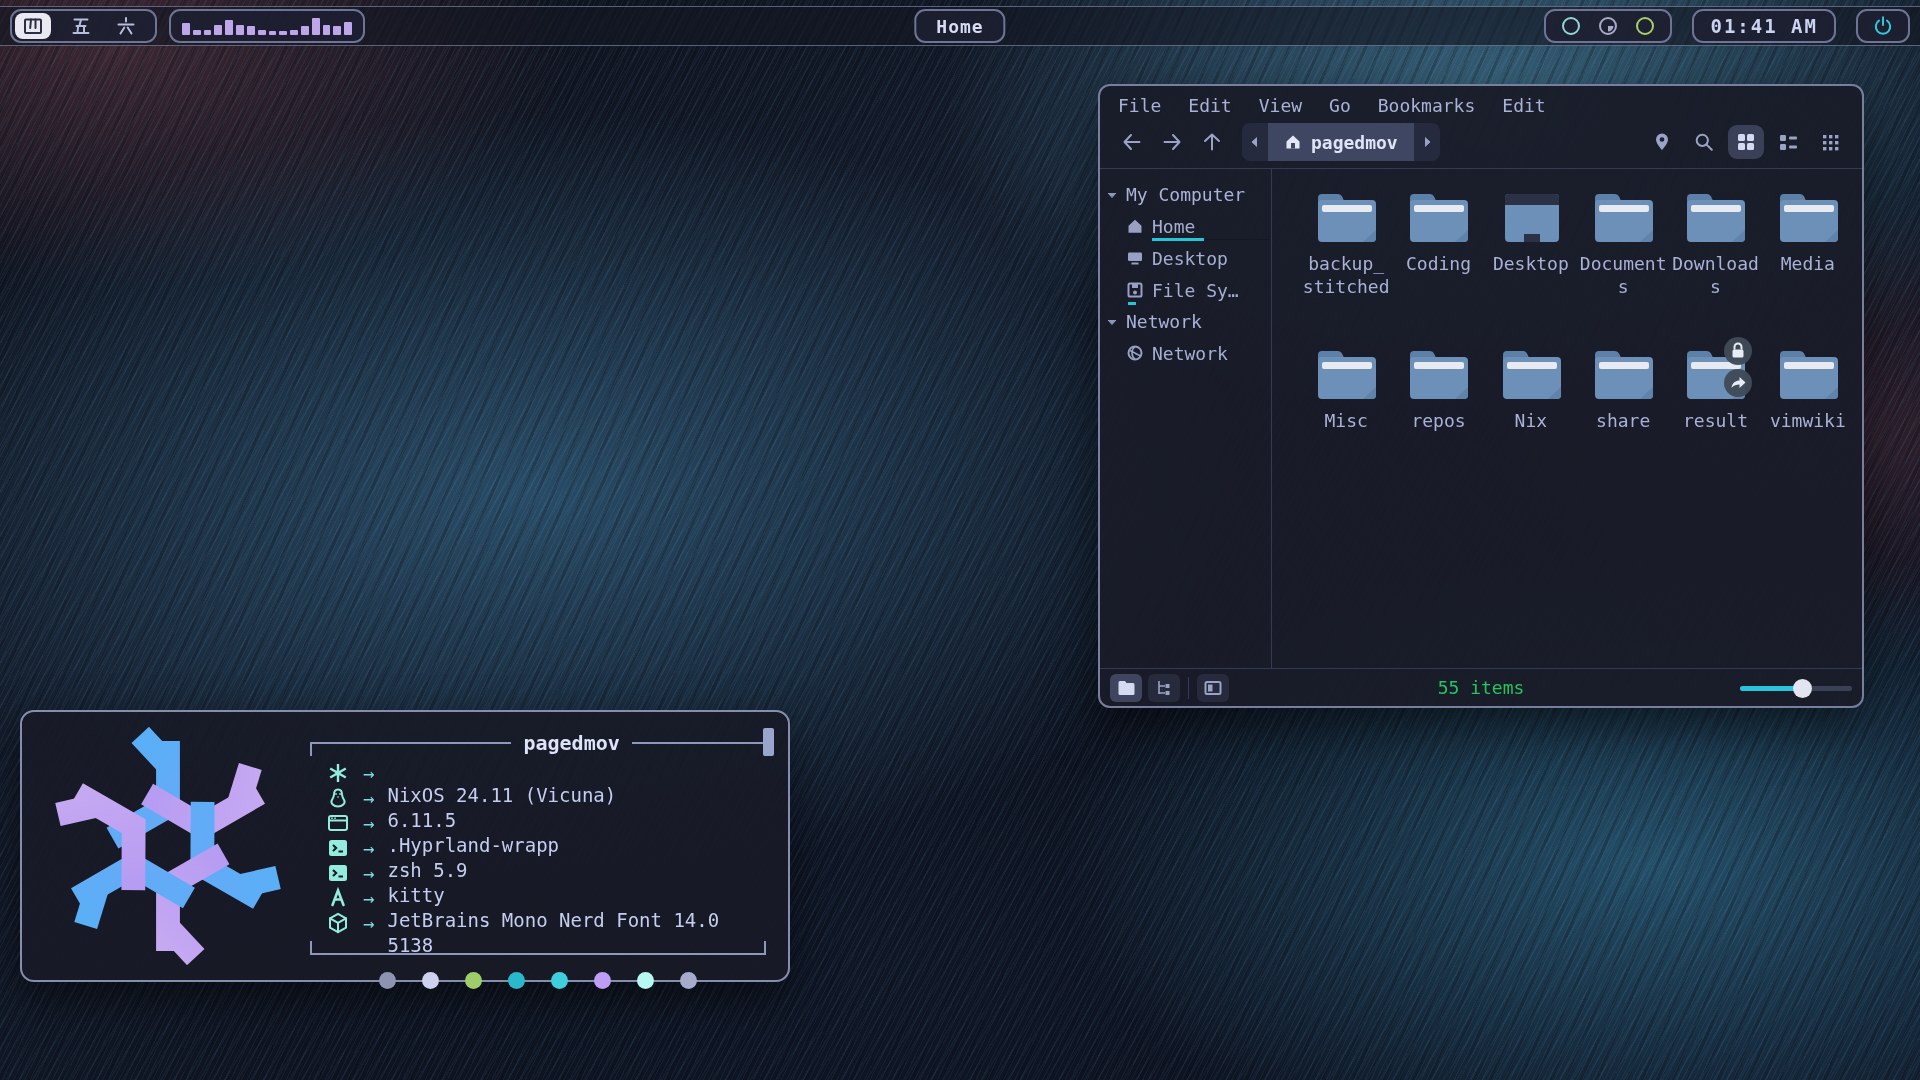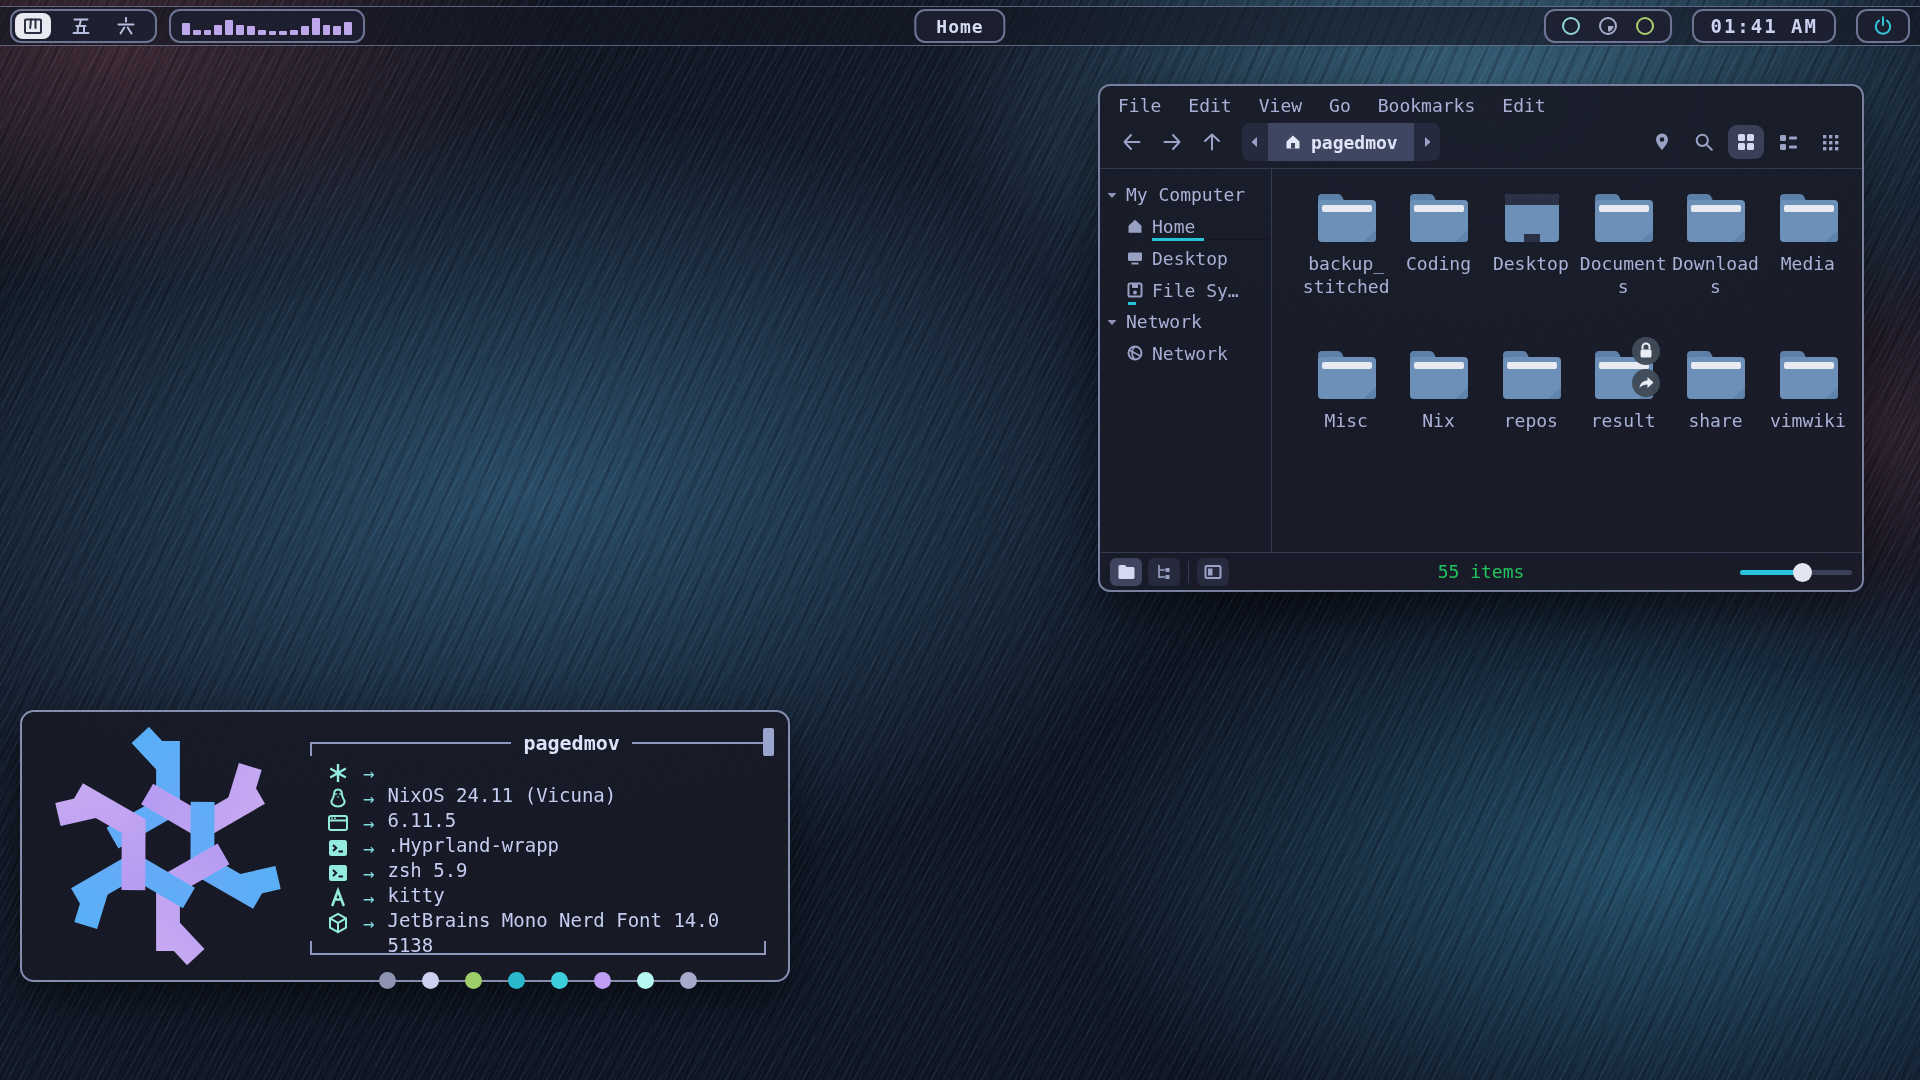--- a/index.html
+++ b/index.html
@@ -37,21 +37,21 @@
   .viz { width:196px; padding:0 11px; gap:3px; align-items:flex-end; }
   .viz-bar { width:8px; background:#bda7ea; border-radius:1px; margin-bottom:6px; }
   .tb-center { position:absolute; left:50%; transform:translateX(-50%); }
   .tb-title { padding:0 20px; font-size:18px; font-weight:bold; color:#d7dcf4; letter-spacing:1px; }
   .tb-right { margin-left:auto; display:flex; gap:20px; align-items:center; }
   .gauges { padding:0 13px; gap:13px; }
   .clockp { padding:0 16px; font-size:19px; font-weight:bold; color:#ccd3f0; letter-spacing:2px; }
   .powerp { padding:0 13px; cursor:pointer; }
 
   
-  .fm { position:absolute; left:1098px; top:84px; width:766px; height:508px;
+  .fm { position:absolute; left:1098px; top:84px; width:766px; height:624px;
     background:rgba(25,27,40,0.95); border:2px solid #777e9e; border-radius:12px;
     box-shadow:0 18px 50px rgba(0,0,0,0.5); color:#a6aed2; font-size:18px;
     display:flex; flex-direction:column; z-index:4; }
   .fm-menubar { display:flex; gap:27px; padding:9px 18px 2px; }
   .fm-menu { cursor:pointer; color:#a9b1d6; }
   .fm-toolbar { display:flex; align-items:center; padding:5px 14px 7px; gap:4px; }
   .navbtn { width:36px; height:34px; display:flex; align-items:center; justify-content:center; cursor:pointer; border-radius:7px; }
   .crumbs { margin-left:8px; height:38px; background:#262a3e; border-radius:8px; display:flex; align-items:center; overflow:hidden; }
   .crumb-arr { width:26px; height:38px; display:flex; align-items:center; justify-content:center; cursor:pointer; }
   .crumb-seg { height:38px; background:#3f4662; display:flex; align-items:center; gap:9px; padding:0 16px;
@@ -417,32 +417,43 @@
         </div>
         <div class="tile">
           <div class="tile-icon">
             <svg width="64" height="56" viewBox="0 0 64 56" fill="none">
               <path d="M3 16 V9 q0-4 4-4 h16 q3 0 4.2 2.8 L30 14 Z" fill="#5d80a8"></path>
               <rect x="3" y="11" width="58" height="42" rx="4" fill="#6c90b8"></rect>
               <rect x="7" y="16" width="50" height="7" rx="2" fill="#e7eaf0"></rect>
               <path d="M48 53 h9 q4 0 4-4 v-8 Z" fill="#5f83ab"></path>
             </svg>
           </div>
+    <div class="tile-label">repos</div>
+        </div>
+        <div class="tile">
+          <div class="tile-icon">
+            <svg width="64" height="56" viewBox="0 0 64 56" fill="none">
+              <path d="M3 16 V9 q0-4 4-4 h16 q3 0 4.2 2.8 L30 14 Z" fill="#5d80a8"></path>
+              <rect x="3" y="11" width="58" height="42" rx="4" fill="#6c90b8"></rect>
+              <rect x="7" y="16" width="50" height="7" rx="2" fill="#e7eaf0"></rect>
+              <path d="M48 53 h9 q4 0 4-4 v-8 Z" fill="#5f83ab"></path>
+            </svg>
+          </div>
     <div class="tile-label">Nix</div>
         </div>
         <div class="tile">
           <div class="tile-icon">
             <svg width="64" height="56" viewBox="0 0 64 56" fill="none">
               <path d="M3 16 V9 q0-4 4-4 h16 q3 0 4.2 2.8 L30 14 Z" fill="#5d80a8"></path>
               <rect x="3" y="11" width="58" height="42" rx="4" fill="#6c90b8"></rect>
               <rect x="7" y="16" width="50" height="7" rx="2" fill="#e7eaf0"></rect>
               <path d="M48 53 h9 q4 0 4-4 v-8 Z" fill="#5f83ab"></path>
             </svg>
           </div>
-    <div class="tile-label">repos</div>
+    <div class="tile-label">share</div>
         </div>
         <div class="tile">
           <div class="tile-icon">
             <svg width="64" height="56" viewBox="0 0 64 56" fill="none">
               <path d="M3 16 V9 q0-4 4-4 h16 q3 0 4.2 2.8 L30 14 Z" fill="#5d80a8"></path>
               <rect x="3" y="11" width="58" height="42" rx="4" fill="#6c90b8"></rect>
               <rect x="7" y="16" width="50" height="7" rx="2" fill="#e7eaf0"></rect>
               <path d="M48 53 h9 q4 0 4-4 v-8 Z" fill="#5f83ab"></path>
             </svg>
             <span class="emblem lock">
@@ -453,31 +464,20 @@
               </svg>
             </span>
             <span class="emblem share">
               <svg width="30" height="30" viewBox="0 0 30 30" fill="none">
                 <circle cx="15" cy="15" r="14" fill="#414a57" opacity="0.96"></circle>
                 <path d="M8.5 20 c0.5-5.5 4.5-7.5 8-7.5 V9 l6 5.5 -6 5.5 v-3.5 c-3 0-6 0.5-8 3.5 z" fill="#e8ecf5"></path>
               </svg>
             </span>
           </div>
     <div class="tile-label">result</div>
-        </div>
-        <div class="tile">
-          <div class="tile-icon">
-            <svg width="64" height="56" viewBox="0 0 64 56" fill="none">
-              <path d="M3 16 V9 q0-4 4-4 h16 q3 0 4.2 2.8 L30 14 Z" fill="#5d80a8"></path>
-              <rect x="3" y="11" width="58" height="42" rx="4" fill="#6c90b8"></rect>
-              <rect x="7" y="16" width="50" height="7" rx="2" fill="#e7eaf0"></rect>
-              <path d="M48 53 h9 q4 0 4-4 v-8 Z" fill="#5f83ab"></path>
-            </svg>
-          </div>
-    <div class="tile-label">share</div>
         </div>
         <div class="tile">
           <div class="tile-icon">
             <svg width="64" height="56" viewBox="0 0 64 56" fill="none">
               <path d="M3 16 V9 q0-4 4-4 h16 q3 0 4.2 2.8 L30 14 Z" fill="#5d80a8"></path>
               <rect x="3" y="11" width="58" height="42" rx="4" fill="#6c90b8"></rect>
               <rect x="7" y="16" width="50" height="7" rx="2" fill="#e7eaf0"></rect>
               <path d="M48 53 h9 q4 0 4-4 v-8 Z" fill="#5f83ab"></path>
             </svg>
           </div>

